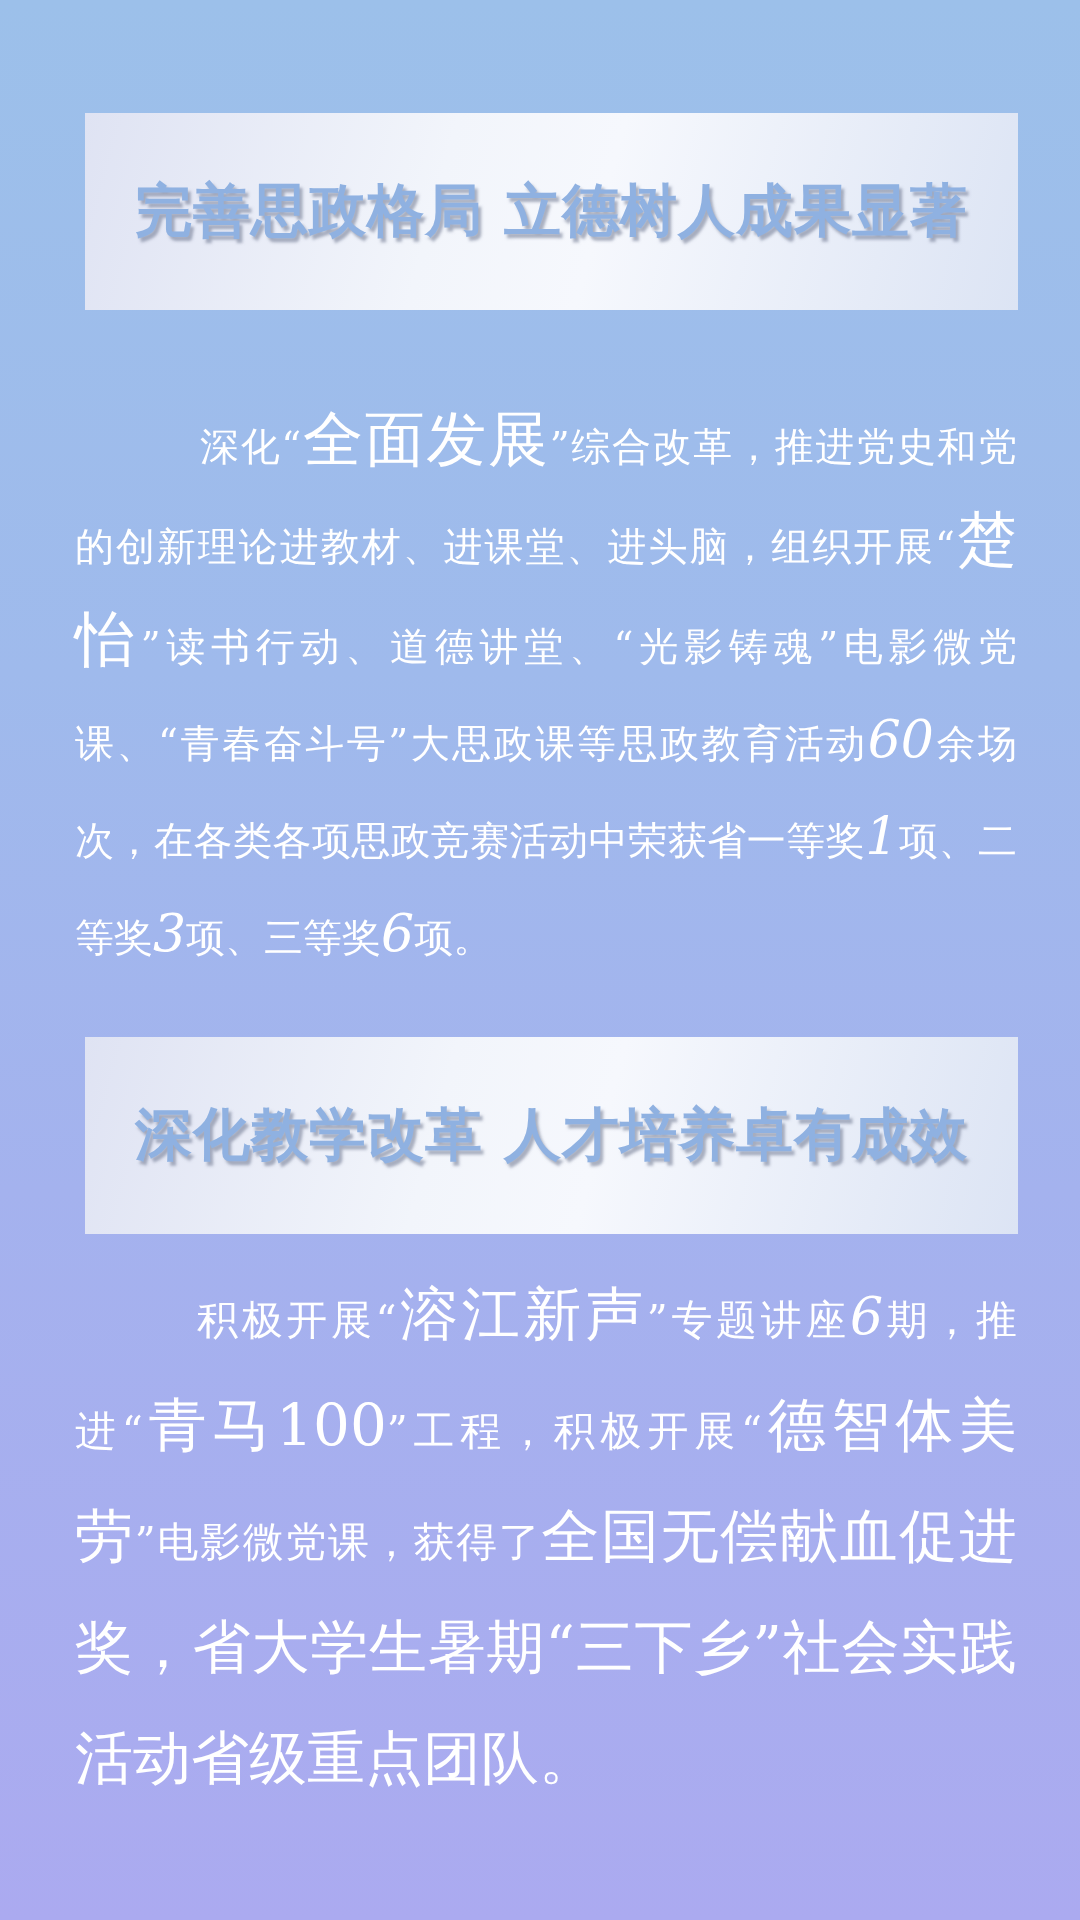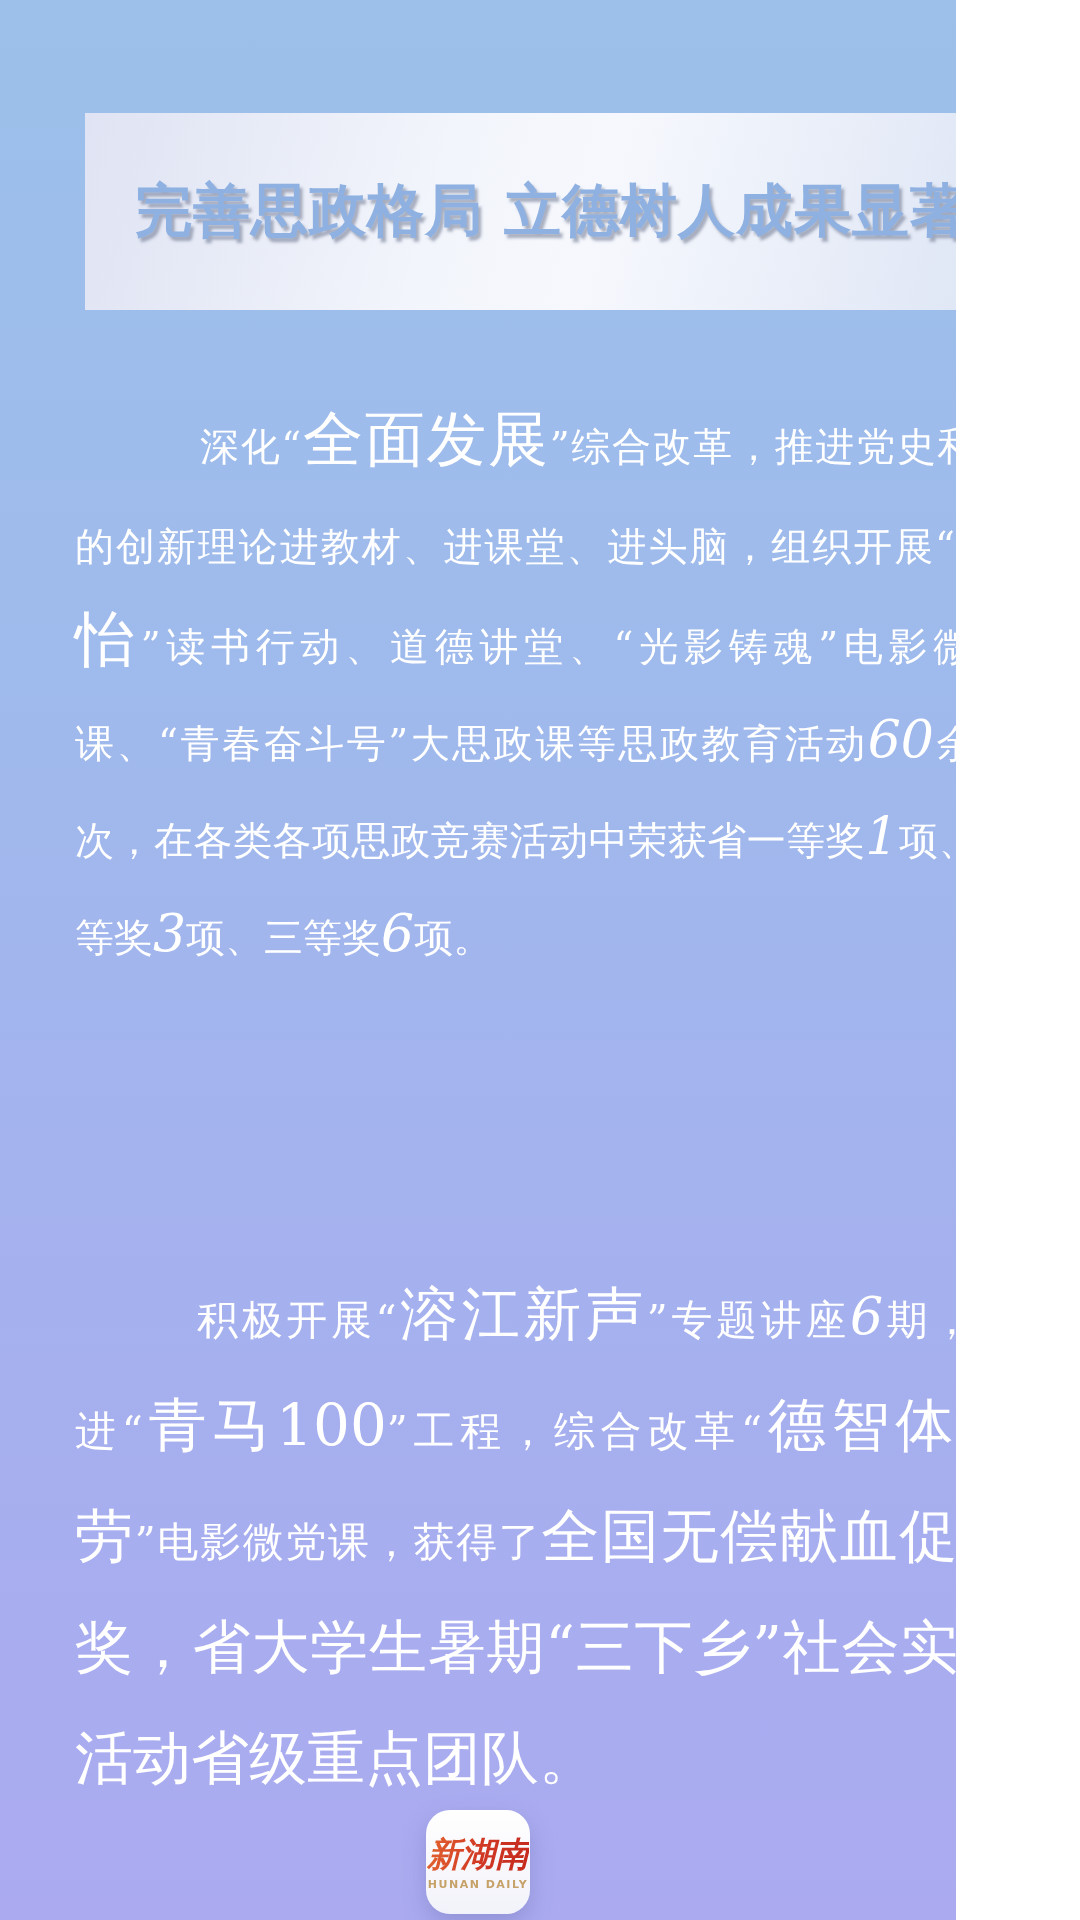--- a/index.html
+++ b/index.html
@@ -3,21 +3,21 @@
 <meta charset="utf-8">
 <style>
   html,body{margin:0;padding:0;}
   body{
     width:1080px;height:1920px;
     font-family:"DejaVu Sans","Liberation Sans",sans-serif;
     overflow:hidden;
   }
   .poster{
     position:relative;
-    width:956px;height:1920px;
+    width:1080px;height:1920px;
     background:linear-gradient(180deg,#9cc0ea 0%,#9fbaec 35%,#a4b2ee 62%,#abaaf0 100%);
     overflow:hidden;
   }
   
   .banner{
     position:absolute;
     left:85px;width:933px;height:197px;
     background:linear-gradient(105deg,#dfe3f3 0%,#f2f5fb 38%,#f6f8fd 55%,#dce4f4 100%);
     display:flex;align-items:center;justify-content:center;
   }
@@ -85,23 +85,22 @@
 <div class="poster">
 
   <div class="banner banner-1">
     <div class="banner-title">完善思政格局 立德树人成果显著</div>
   </div>
 
   <div class="para para-1">
     <span>深化“</span><span class="seg-lg-1">全面发展</span><span>”综合改革，推进党史和党的创新理论进教材、进课堂、进头脑，组织开展“</span><span class="seg-lg-1">楚怡</span><span>”读书行动、道德讲堂、“光影铸魂”电影微党课、“青春奋斗号”大思政课等思政教育活动</span><span class="seg-num">60</span><span>余场次，在各类各项思政竞赛活动中荣获省一等奖</span><span class="seg-num">1</span><span>项、二等奖</span><span class="seg-num">3</span><span>项、三等奖</span><span class="seg-num">6</span><span>项。</span>
   </div>
 
+  <div class="banner banner-2">
+    <div class="banner-title">深化教学改革 人才培养卓有成效</div>
+  </div>
 
   <div class="para para-2">
-    <span>积极开展“</span><span class="seg-lg-2">溶江新声</span><span>”专题讲座</span><span class="seg-num">6</span><span>期，推进“</span><span class="seg-lg-2">青马100</span><span>”工程，综合改革“</span><span class="seg-lg-2">德智体美劳</span><span>”电影微党课，获得了</span><span class="seg-lg-2">全国无偿献血促进奖，省大学生暑期“三下乡”社会实践活动省级重点团队。</span>
+    <span>积极开展“</span><span class="seg-lg-2">溶江新声</span><span>”专题讲座</span><span class="seg-num">6</span><span>期，推进“</span><span class="seg-lg-2">青马100</span><span>”工程，积极开展“</span><span class="seg-lg-2">德智体美劳</span><span>”电影微党课，获得了</span><span class="seg-lg-2">全国无偿献血促进奖，省大学生暑期“三下乡”社会实践活动省级重点团队。</span>
   </div>
 
-  <div class="logo">
-    <div class="logo-cn">新湖南</div>
-    <div class="logo-en">HUNAN DAILY</div>
-  </div>
 
 </div>
 
 </body></html>

